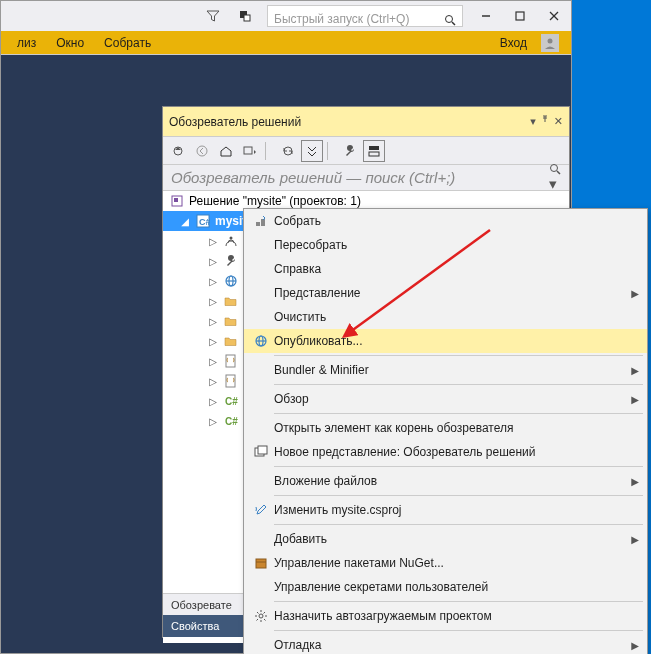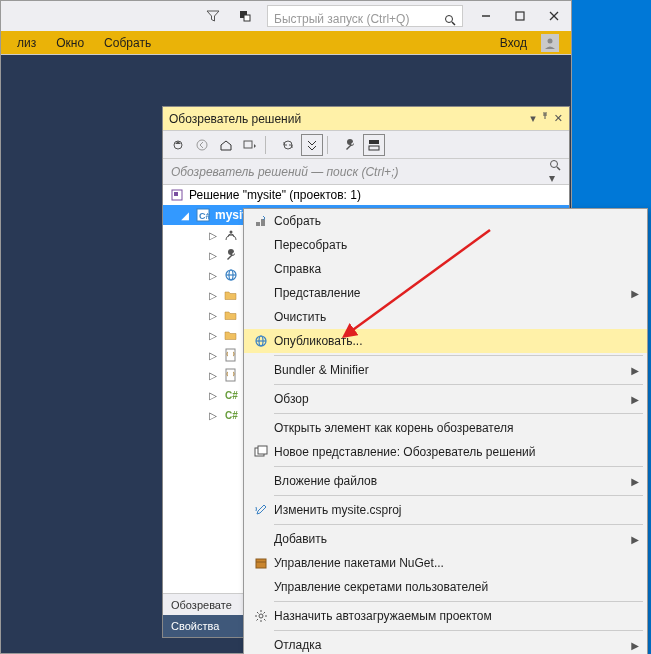--- a/index.html
+++ b/index.html
@@ -20,27 +20,27 @@
 .menubar { height: 24px; display: flex; align-items: center; padding: 0 6px; background:#eab308; border-bottom: 1px solid #ccc;}
 .menubar span { font-size: 12px; color: #1e1e1e; padding: 4px 10px;}
 .menubar .login { margin-left: auto; padding-right: 6px; display:flex; align-items:center; gap:4px;}
 .menubar .login .avatar { width:18px; height:18px; background:#c9c9c9; display:flex; align-items:center; justify-content:center;}
 .dark-bg { background:#293955; position:absolute; left:0; top:54px; right:0; bottom:0;}
 
 .sol-exp {
   position:absolute; left:162px; top:106px; width:408px; height:532px;
   background: #f5f5f5; border: 1px solid #888;
 }
-.sol-title { height: 24px; background: #fff1a8; display:flex; align-items:center; padding:0 6px; font-size:12px; color:#1e1e1e; border-bottom:1px solid #ccc;}
+.sol-title { height: 30px; background: #fff1a8; display:flex; align-items:center; padding:0 6px; font-size:12px; color:#1e1e1e; border-bottom:1px solid #ccc;}
 .sol-title .actions { margin-left:auto; display:flex; gap:4px;}
 .sol-title .actions span { font-size:11px; color:#555;}
 .sol-toolbar { height: 28px; background:#eeeef2; border-bottom: 1px solid #ccc; display:flex; align-items:center; padding: 0 4px; gap:2px;}
 .sol-toolbar .btn { width:22px; height:22px; display:flex; align-items:center; justify-content:center; font-size:12px; color:#333;}
 .sol-toolbar .btn.boxed { border:1px solid #888;}
-.sol-search { height: 26px; background:#eeeef2; border-bottom:1px solid #ccc; display:flex; align-items:center; padding:0 8px; font-size:12px; color:#888; font-style:italic;}
+.sol-search { height: 26px; background:#eeeef2; border-bottom:1px solid #ccc; display:flex; align-items:center; padding:0 8px; font-size:15px; color:#888; font-style:italic;}
 .sol-search .mag { margin-left:auto; font-style:normal; color:#555;}
 .sol-tree { background:#fff; height:452px; overflow:hidden; font-size:12px;}
 .tree-row { display:flex; align-items:center; height:20px; padding-left:6px; gap:4px;}
 .tree-row.sel { background:#3399ff; color:#fff;}
 .tree-row .exp { width:12px; text-align:center; font-size:10px; color:#555;}
 .tree-row.sel .exp { color:#fff;}
 .tree-row .icon { width:16px; height:16px; display:flex; align-items:center; justify-content:center; font-size:12px;}
 .tree-grandchildren .tree-row { padding-left:44px; color:#333;}
 .sol-tabs { position:absolute; bottom:22px; left:0; right:0; height:22px; background:#eeeef2; display:flex; align-items:center; padding:0 8px; font-size:11px; color:#333; border-top:1px solid #ccc;}
 .props-tab { position:absolute; bottom:0; left:0; right:0; height:22px; background:#3f587a; color:#fff; display:flex; align-items:center; padding:0 8px; font-size:11px;}

